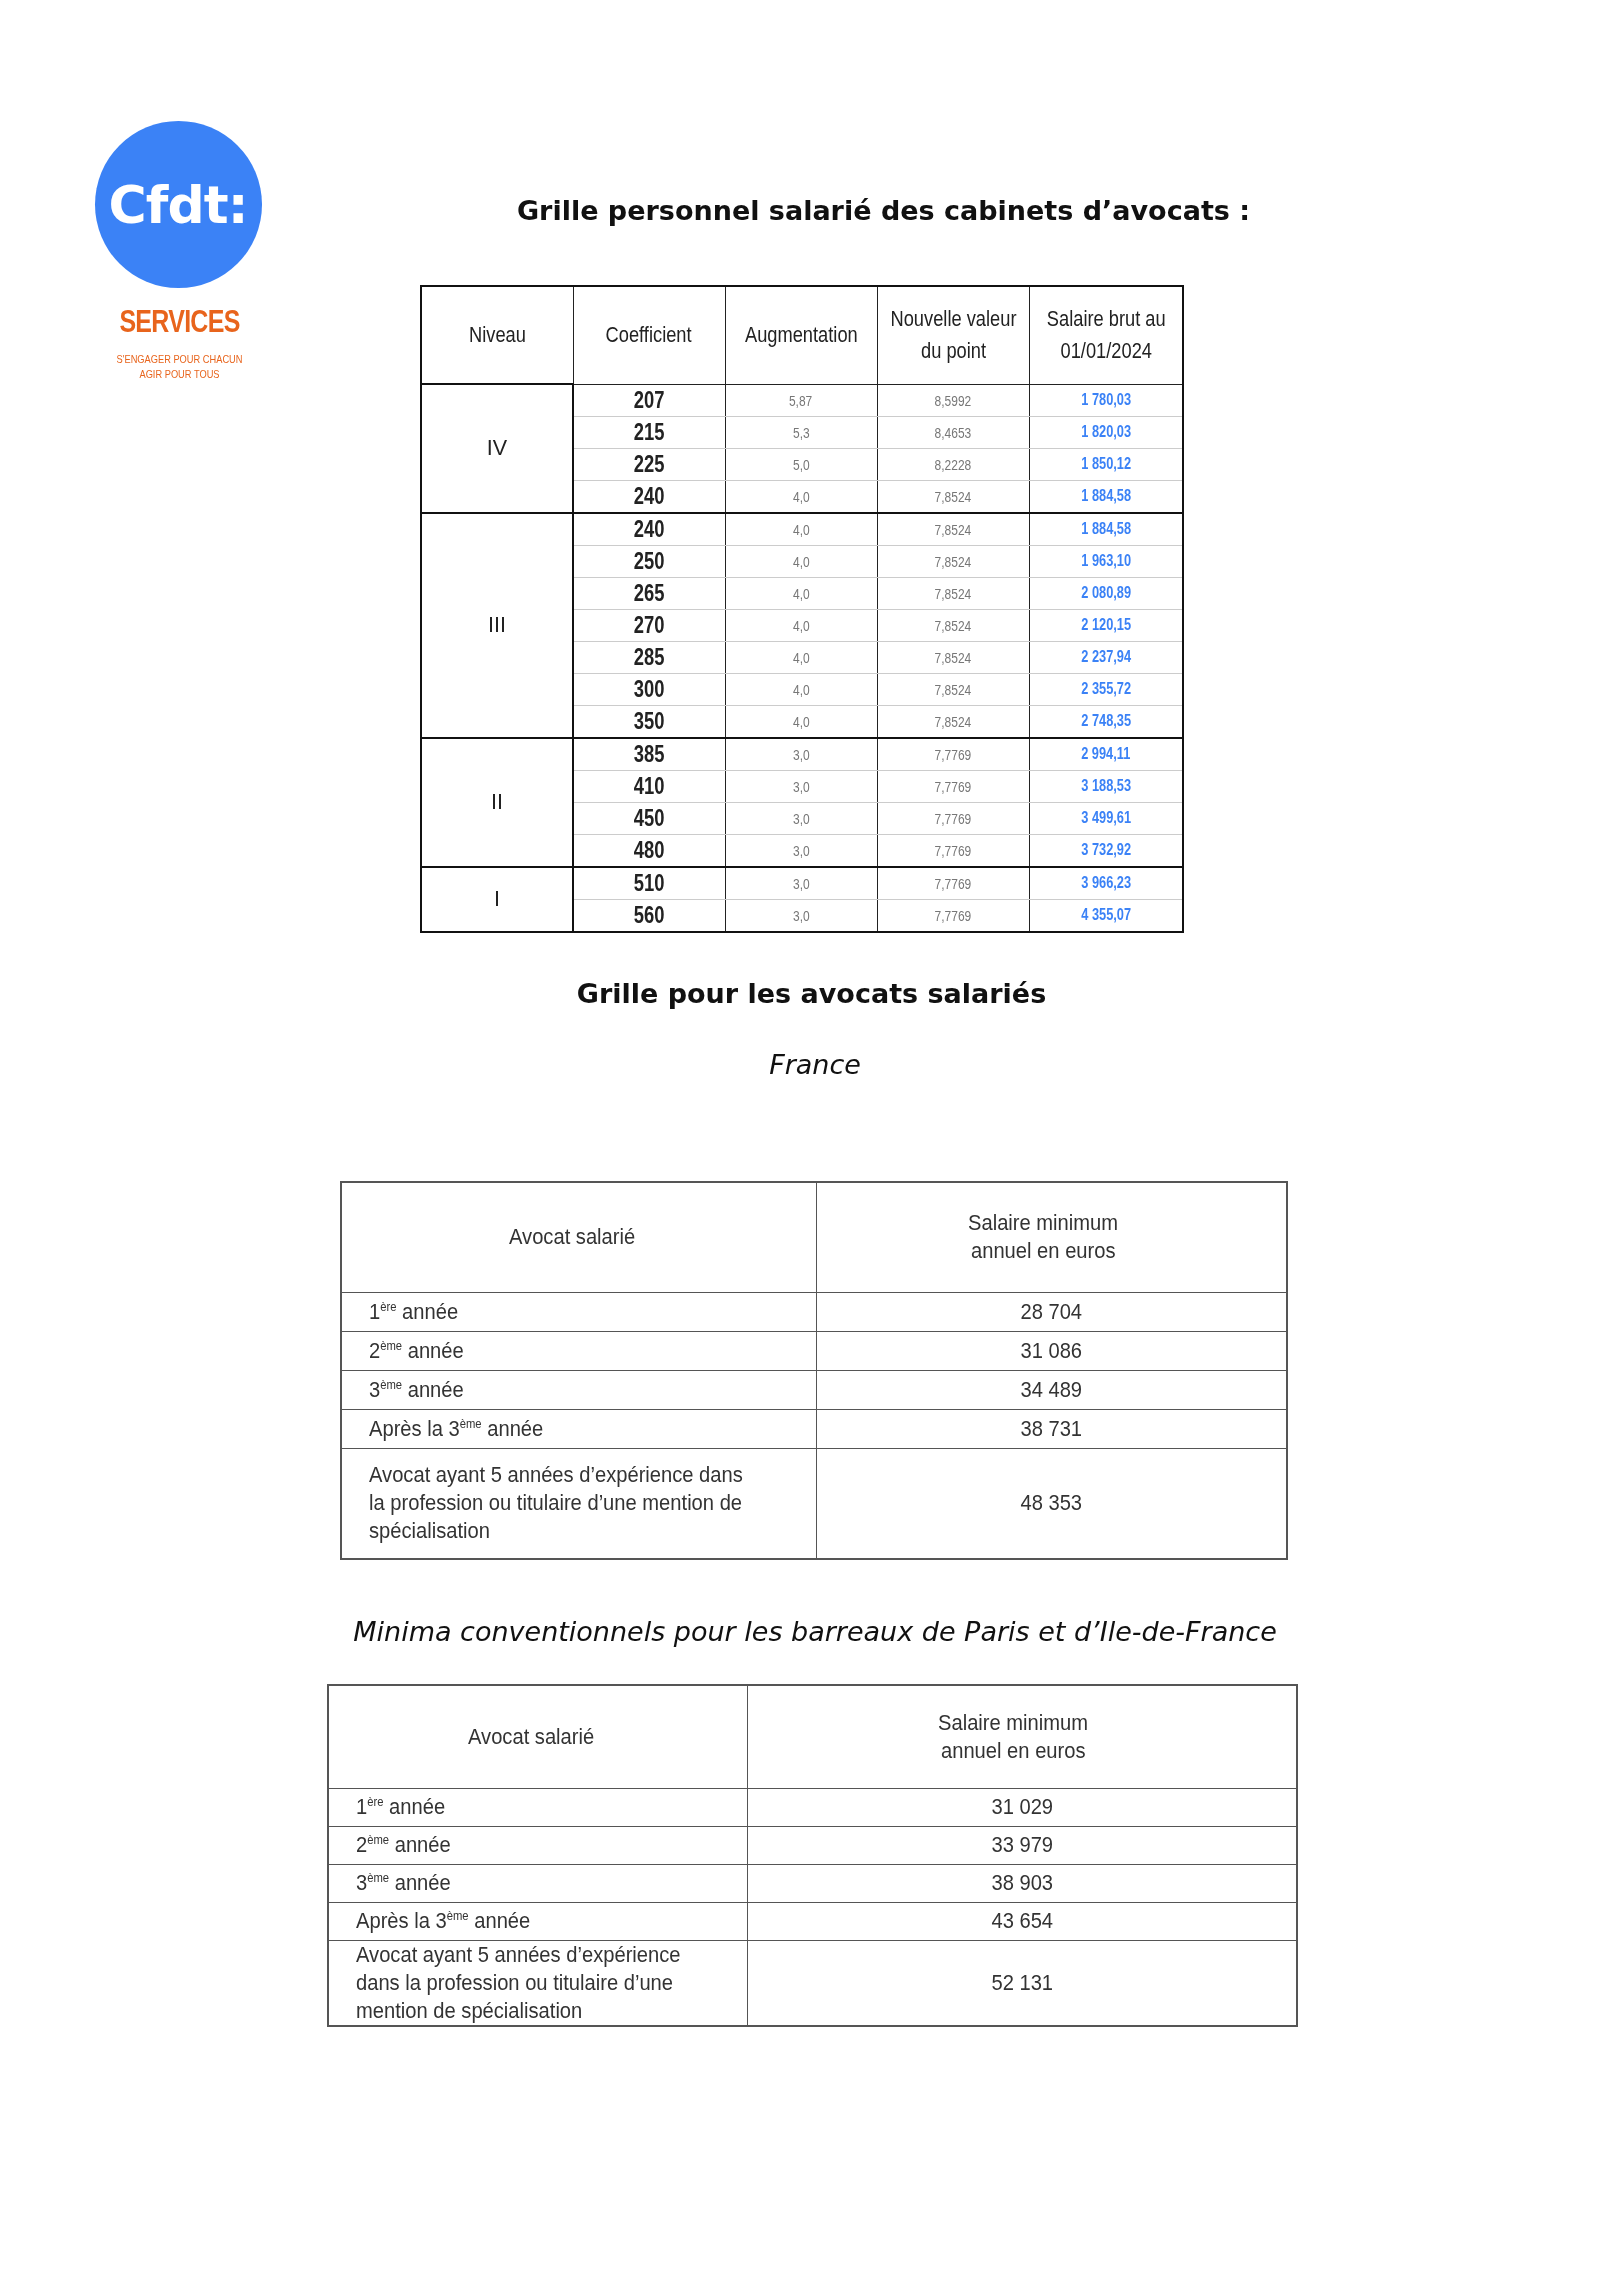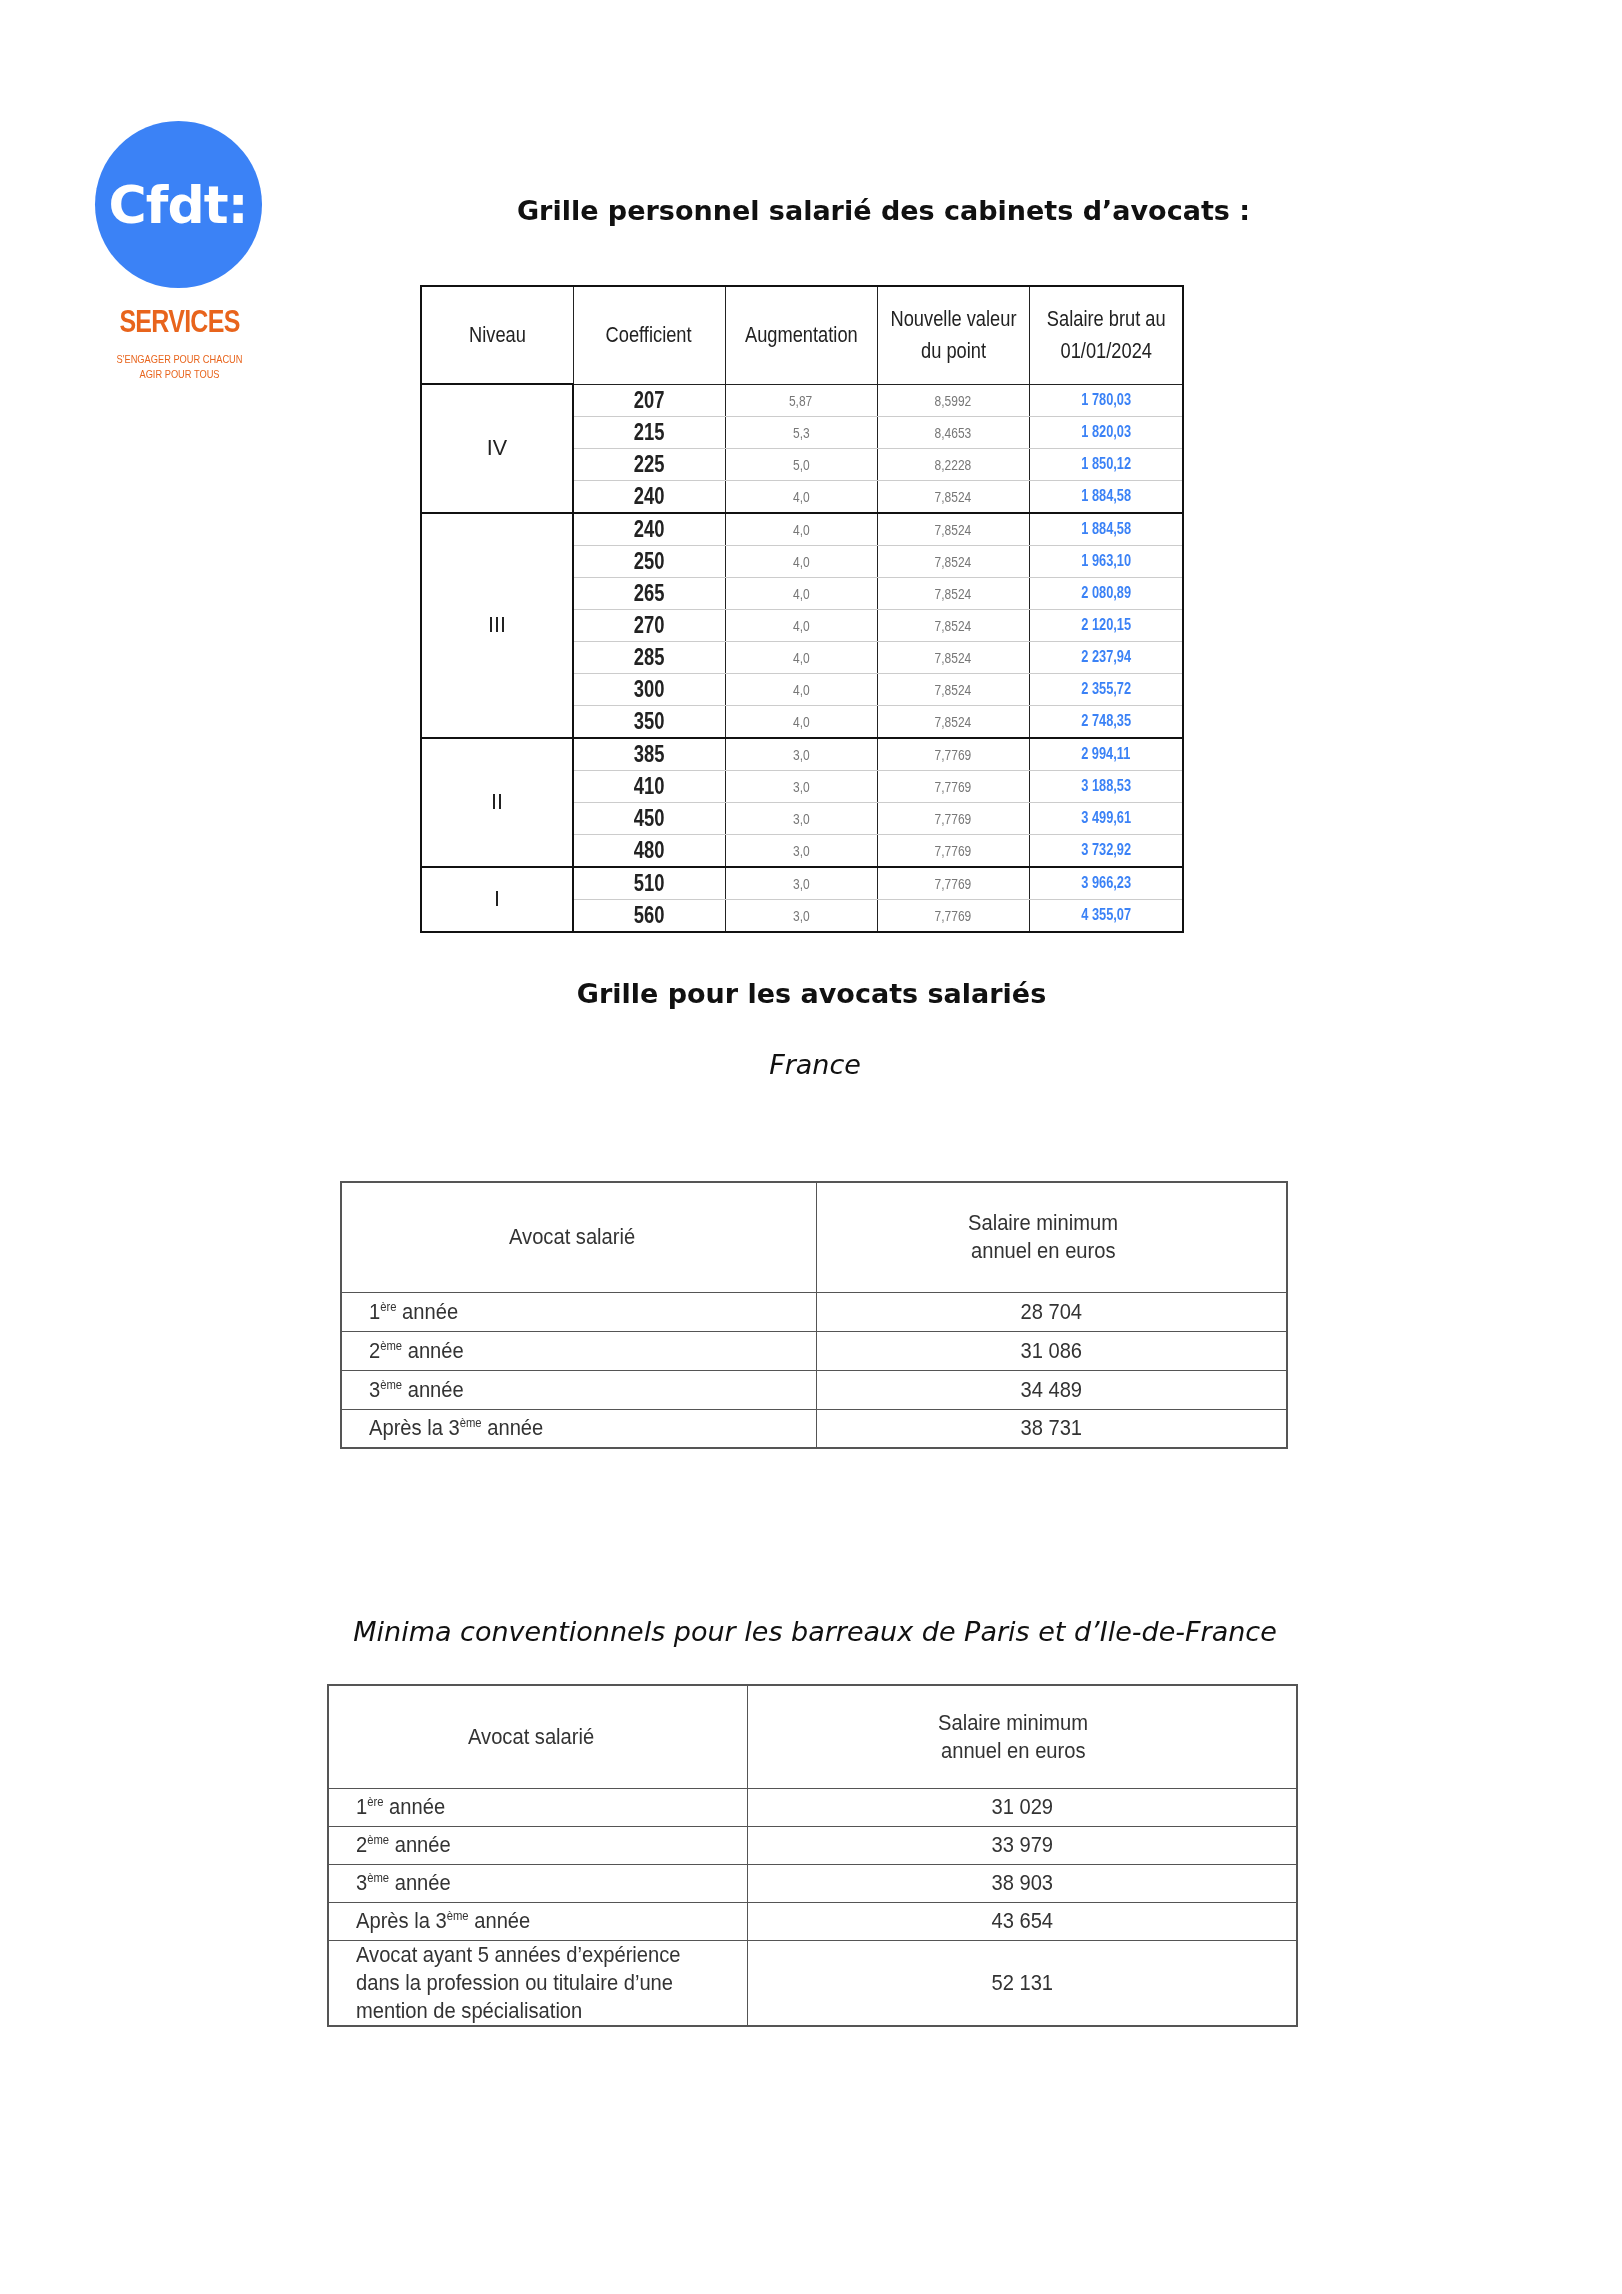--- a/index.html
+++ b/index.html
@@ -225,20 +225,24 @@
         <td class="val"><span class="txt">31 086</span></td>
       </tr>
       <tr style="height: 39px;">
         <td><span class="txt"><span>3</span><sup>ème</sup><span> année</span></span></td>
         <td class="val"><span class="txt">34 489</span></td>
       </tr>
       <tr style="height: 39px;">
         <td><span class="txt"><span>Après la 3</span><sup>ème</sup><span> année</span></span></td>
         <td class="val"><span class="txt">38 731</span></td>
       </tr>
+      <tr style="height: 111px;">
+        <td><span class="txt">Avocat ayant 5 années d’expérience dans</span><br><span class="txt">la profession ou titulaire d’une mention de</span><br><span class="txt">spécialisation</span></td>
+        <td class="val"><span class="txt">48 353</span></td>
+      </tr>
     </tbody>
 </table>
 
 <div class="subtitle" style="top:1608px;">Minima conventionnels pour les barreaux de Paris et d’Ile-de-France</div>
 
 <table class="t2" id="table-paris">
   <colgroup>
       <col class="c1">
       <col>
     </colgroup>

